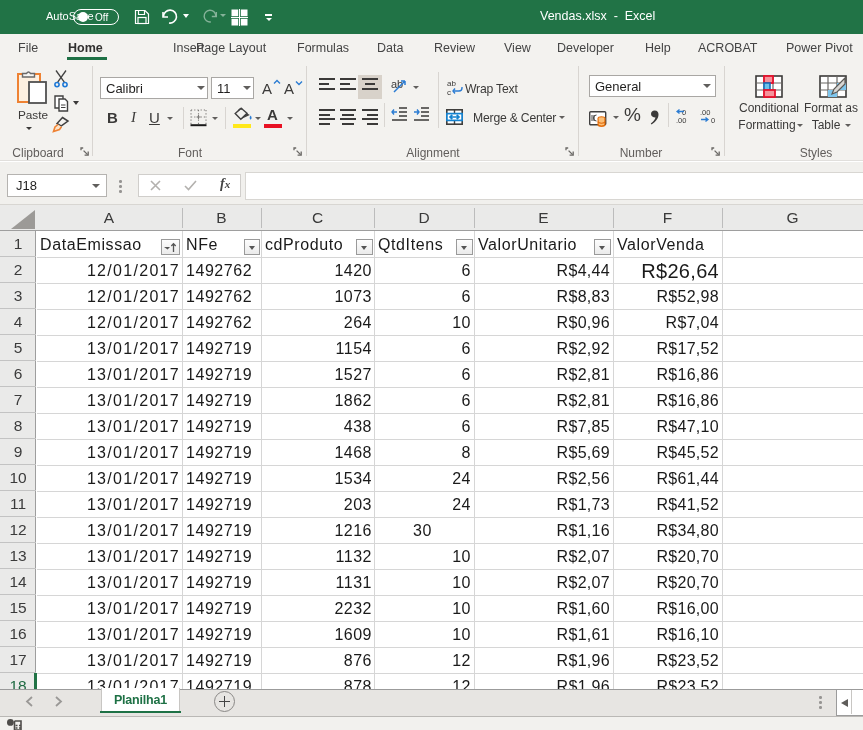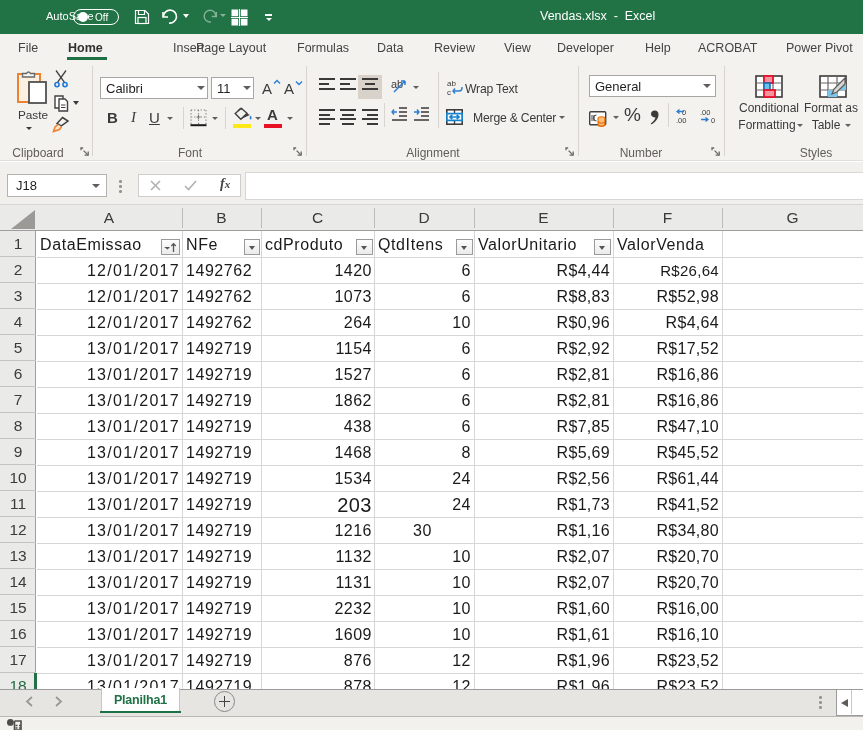--- a/index.html
+++ b/index.html
@@ -352,33 +352,33 @@
 <div class="ab" style="left:361px;top:246px;width:0;height:0;border-left:3.5px solid transparent;border-right:3.5px solid transparent;border-top:4.5px solid #555;"></div>
 <div class="ab" style="left:456px;top:239px;width:17px;height:16px;background:linear-gradient(#fdfdfd,#ebebeb);border:1px solid #9a9a9a;"></div>
 <div class="ab" style="left:461px;top:246px;width:0;height:0;border-left:3.5px solid transparent;border-right:3.5px solid transparent;border-top:4.5px solid #555;"></div>
 <div class="ab" style="left:594px;top:239px;width:17px;height:16px;background:linear-gradient(#fdfdfd,#ebebeb);border:1px solid #9a9a9a;"></div>
 <div class="ab" style="left:599px;top:246px;width:0;height:0;border-left:3.5px solid transparent;border-right:3.5px solid transparent;border-top:4.5px solid #555;"></div>
 <div class="ab" style="left:36px;top:258px;width:144px;height:26px;line-height:26px;text-align:right;letter-spacing:1.3px;font-size:16px;color:#1a1a1a;">12/01/2017</div>
 <div class="ab" style="left:186px;top:258px;width:71px;height:26px;line-height:26px;letter-spacing:0.55px;font-size:16px;color:#1a1a1a;">1492762</div>
 <div class="ab" style="left:261px;top:258px;width:111px;height:26px;line-height:26px;text-align:right;letter-spacing:0.5px;font-size:16px;color:#1a1a1a;">1420</div>
 <div class="ab" style="left:374px;top:258px;width:97px;height:26px;line-height:26px;text-align:right;letter-spacing:0.5px;font-size:16px;color:#1a1a1a;">6</div>
 <div class="ab" style="left:474px;top:258px;width:136px;height:26px;line-height:26px;text-align:right;letter-spacing:0.3px;font-size:16px;color:#1a1a1a;">R$4,44</div>
-<div class="ab" style="left:613px;top:258px;width:106px;height:26px;line-height:26px;text-align:right;letter-spacing:0.3px;font-size:15px;color:#1a1a1a;">R$26,64</div>
+<div class="ab" style="left:613px;top:258px;width:106px;height:26px;line-height:26px;text-align:right;letter-spacing:0.3px;font-size:20px;color:#1a1a1a;">R$26,64</div>
 <div class="ab" style="left:36px;top:284px;width:144px;height:26px;line-height:26px;text-align:right;letter-spacing:1.3px;font-size:16px;color:#1a1a1a;">12/01/2017</div>
 <div class="ab" style="left:186px;top:284px;width:71px;height:26px;line-height:26px;letter-spacing:0.55px;font-size:16px;color:#1a1a1a;">1492762</div>
 <div class="ab" style="left:261px;top:284px;width:111px;height:26px;line-height:26px;text-align:right;letter-spacing:0.5px;font-size:16px;color:#1a1a1a;">1073</div>
 <div class="ab" style="left:374px;top:284px;width:97px;height:26px;line-height:26px;text-align:right;letter-spacing:0.5px;font-size:16px;color:#1a1a1a;">6</div>
 <div class="ab" style="left:474px;top:284px;width:136px;height:26px;line-height:26px;text-align:right;letter-spacing:0.3px;font-size:16px;color:#1a1a1a;">R$8,83</div>
 <div class="ab" style="left:613px;top:284px;width:106px;height:26px;line-height:26px;text-align:right;letter-spacing:0.3px;font-size:16px;color:#1a1a1a;">R$52,98</div>
 <div class="ab" style="left:36px;top:310px;width:144px;height:26px;line-height:26px;text-align:right;letter-spacing:1.3px;font-size:16px;color:#1a1a1a;">12/01/2017</div>
 <div class="ab" style="left:186px;top:310px;width:71px;height:26px;line-height:26px;letter-spacing:0.55px;font-size:16px;color:#1a1a1a;">1492762</div>
 <div class="ab" style="left:261px;top:310px;width:111px;height:26px;line-height:26px;text-align:right;letter-spacing:0.5px;font-size:16px;color:#1a1a1a;">264</div>
 <div class="ab" style="left:374px;top:310px;width:97px;height:26px;line-height:26px;text-align:right;letter-spacing:0.5px;font-size:16px;color:#1a1a1a;">10</div>
 <div class="ab" style="left:474px;top:310px;width:136px;height:26px;line-height:26px;text-align:right;letter-spacing:0.3px;font-size:16px;color:#1a1a1a;">R$0,96</div>
-<div class="ab" style="left:613px;top:310px;width:106px;height:26px;line-height:26px;text-align:right;letter-spacing:0.3px;font-size:16px;color:#1a1a1a;">R$4,64</div>
+<div class="ab" style="left:613px;top:310px;width:106px;height:26px;line-height:26px;text-align:right;letter-spacing:0.3px;font-size:16px;color:#1a1a1a;">R$7,04</div>
 <div class="ab" style="left:36px;top:336px;width:144px;height:26px;line-height:26px;text-align:right;letter-spacing:1.3px;font-size:16px;color:#1a1a1a;">13/01/2017</div>
 <div class="ab" style="left:186px;top:336px;width:71px;height:26px;line-height:26px;letter-spacing:0.55px;font-size:16px;color:#1a1a1a;">1492719</div>
 <div class="ab" style="left:261px;top:336px;width:111px;height:26px;line-height:26px;text-align:right;letter-spacing:0.5px;font-size:16px;color:#1a1a1a;">1154</div>
 <div class="ab" style="left:374px;top:336px;width:97px;height:26px;line-height:26px;text-align:right;letter-spacing:0.5px;font-size:16px;color:#1a1a1a;">6</div>
 <div class="ab" style="left:474px;top:336px;width:136px;height:26px;line-height:26px;text-align:right;letter-spacing:0.3px;font-size:16px;color:#1a1a1a;">R$2,92</div>
 <div class="ab" style="left:613px;top:336px;width:106px;height:26px;line-height:26px;text-align:right;letter-spacing:0.3px;font-size:16px;color:#1a1a1a;">R$17,52</div>
 <div class="ab" style="left:36px;top:362px;width:144px;height:26px;line-height:26px;text-align:right;letter-spacing:1.3px;font-size:16px;color:#1a1a1a;">13/01/2017</div>
 <div class="ab" style="left:186px;top:362px;width:71px;height:26px;line-height:26px;letter-spacing:0.55px;font-size:16px;color:#1a1a1a;">1492719</div>
 <div class="ab" style="left:261px;top:362px;width:111px;height:26px;line-height:26px;text-align:right;letter-spacing:0.5px;font-size:16px;color:#1a1a1a;">1527</div>
 <div class="ab" style="left:374px;top:362px;width:97px;height:26px;line-height:26px;text-align:right;letter-spacing:0.5px;font-size:16px;color:#1a1a1a;">6</div>
@@ -403,21 +403,21 @@
 <div class="ab" style="left:474px;top:440px;width:136px;height:26px;line-height:26px;text-align:right;letter-spacing:0.3px;font-size:16px;color:#1a1a1a;">R$5,69</div>
 <div class="ab" style="left:613px;top:440px;width:106px;height:26px;line-height:26px;text-align:right;letter-spacing:0.3px;font-size:16px;color:#1a1a1a;">R$45,52</div>
 <div class="ab" style="left:36px;top:466px;width:144px;height:26px;line-height:26px;text-align:right;letter-spacing:1.3px;font-size:16px;color:#1a1a1a;">13/01/2017</div>
 <div class="ab" style="left:186px;top:466px;width:71px;height:26px;line-height:26px;letter-spacing:0.55px;font-size:16px;color:#1a1a1a;">1492719</div>
 <div class="ab" style="left:261px;top:466px;width:111px;height:26px;line-height:26px;text-align:right;letter-spacing:0.5px;font-size:16px;color:#1a1a1a;">1534</div>
 <div class="ab" style="left:374px;top:466px;width:97px;height:26px;line-height:26px;text-align:right;letter-spacing:0.5px;font-size:16px;color:#1a1a1a;">24</div>
 <div class="ab" style="left:474px;top:466px;width:136px;height:26px;line-height:26px;text-align:right;letter-spacing:0.3px;font-size:16px;color:#1a1a1a;">R$2,56</div>
 <div class="ab" style="left:613px;top:466px;width:106px;height:26px;line-height:26px;text-align:right;letter-spacing:0.3px;font-size:16px;color:#1a1a1a;">R$61,44</div>
 <div class="ab" style="left:36px;top:492px;width:144px;height:26px;line-height:26px;text-align:right;letter-spacing:1.3px;font-size:16px;color:#1a1a1a;">13/01/2017</div>
 <div class="ab" style="left:186px;top:492px;width:71px;height:26px;line-height:26px;letter-spacing:0.55px;font-size:16px;color:#1a1a1a;">1492719</div>
-<div class="ab" style="left:261px;top:492px;width:111px;height:26px;line-height:26px;text-align:right;letter-spacing:0.5px;font-size:20px;color:#1a1a1a;">203</div>
+<div class="ab" style="left:261px;top:492px;width:111px;height:26px;line-height:26px;text-align:right;letter-spacing:0.5px;font-size:16px;color:#1a1a1a;">203</div>
 <div class="ab" style="left:374px;top:492px;width:97px;height:26px;line-height:26px;text-align:right;letter-spacing:0.5px;font-size:16px;color:#1a1a1a;">24</div>
 <div class="ab" style="left:474px;top:492px;width:136px;height:26px;line-height:26px;text-align:right;letter-spacing:0.3px;font-size:16px;color:#1a1a1a;">R$1,73</div>
 <div class="ab" style="left:613px;top:492px;width:106px;height:26px;line-height:26px;text-align:right;letter-spacing:0.3px;font-size:16px;color:#1a1a1a;">R$41,52</div>
 <div class="ab" style="left:36px;top:518px;width:144px;height:26px;line-height:26px;text-align:right;letter-spacing:1.3px;font-size:16px;color:#1a1a1a;">13/01/2017</div>
 <div class="ab" style="left:186px;top:518px;width:71px;height:26px;line-height:26px;letter-spacing:0.55px;font-size:16px;color:#1a1a1a;">1492719</div>
 <div class="ab" style="left:261px;top:518px;width:111px;height:26px;line-height:26px;text-align:right;letter-spacing:0.5px;font-size:16px;color:#1a1a1a;">1216</div>
 <div class="ab" style="left:374px;top:518px;width:97px;height:26px;line-height:26px;text-align:center;letter-spacing:0.5px;font-size:16px;color:#1a1a1a;">30</div>
 <div class="ab" style="left:474px;top:518px;width:136px;height:26px;line-height:26px;text-align:right;letter-spacing:0.3px;font-size:16px;color:#1a1a1a;">R$1,16</div>
 <div class="ab" style="left:613px;top:518px;width:106px;height:26px;line-height:26px;text-align:right;letter-spacing:0.3px;font-size:16px;color:#1a1a1a;">R$34,80</div>
 <div class="ab" style="left:36px;top:544px;width:144px;height:26px;line-height:26px;text-align:right;letter-spacing:1.3px;font-size:16px;color:#1a1a1a;">13/01/2017</div>

